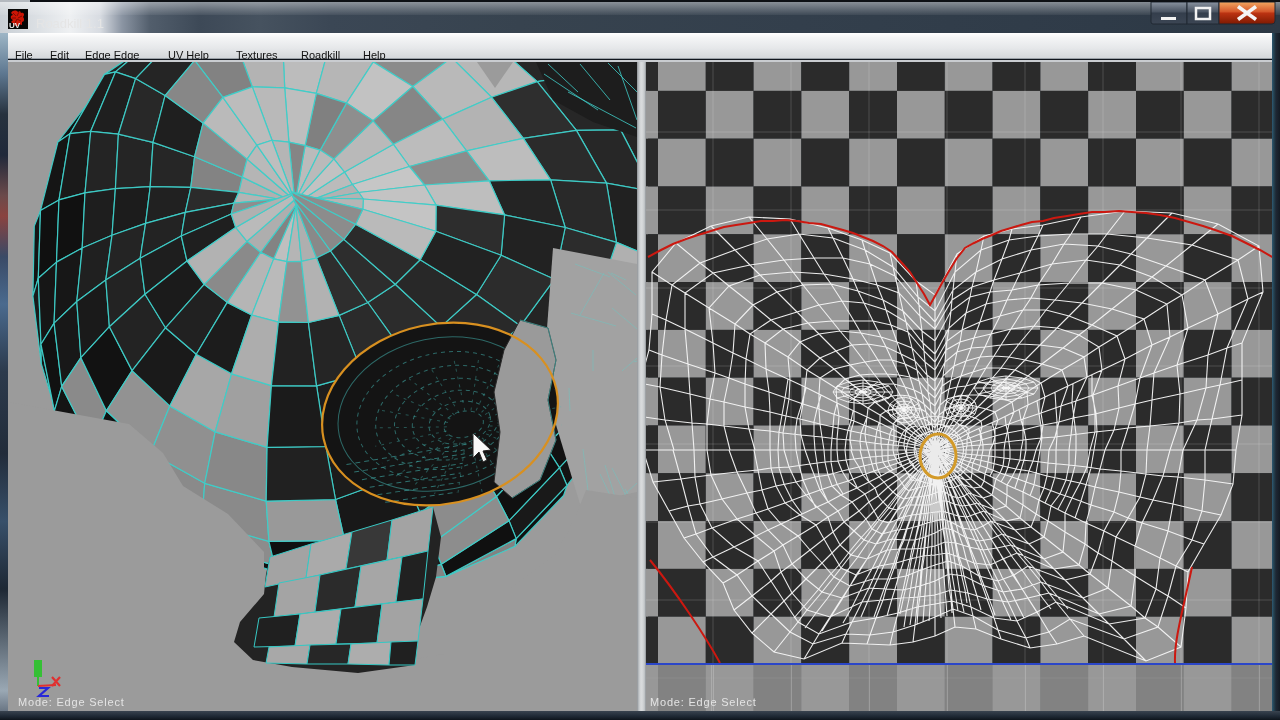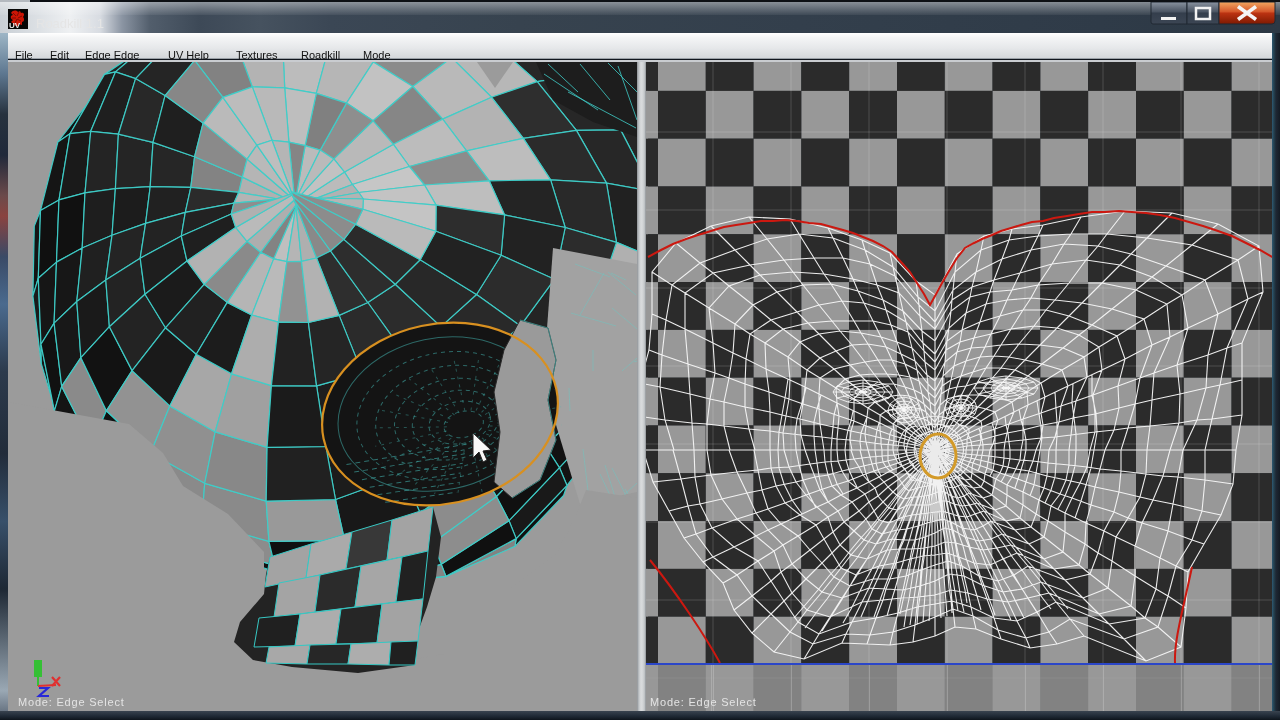--- a/index.html
+++ b/index.html
@@ -58,21 +58,21 @@
  <rect x="47" y="6" width="14" height="11" fill="none" stroke="#f2f2f2" stroke-width="2.5"></rect>
  <path d="M89,4.5 L107,17.5 M107,4.5 L89,17.5" stroke="#f4f4f4" stroke-width="3.6"></path>
 </svg>
 <div id="menubar" class="abs"></div>
 <div class="mitem" style="left:15px">File</div>
 <div class="mitem" style="left:50px">Edit</div>
 <div class="mitem" style="left:85px">Edge Edge</div>
 <div class="mitem" style="left:168px">UV Help</div>
 <div class="mitem" style="left:236px">Textures</div>
 <div class="mitem" style="left:301px">Roadkill</div>
-<div class="mitem" style="left:363px">Mode</div>
+<div class="mitem" style="left:363px">Help</div>
 <div id="gap" class="abs"></div>
 <div id="lborder" class="abs"></div>
 <div id="lpanel" class="abs"></div>
 <svg class="abs" style="left:8px;top:62px" width="629" height="649" viewBox="0 0 629 649">
 <clipPath id="lp">
       <rect x="0" y="0" width="629" height="649"></rect>
     </clipPath>
 <g clip-path="url(#lp)" stroke-linejoin="round">
 <path d="M284.0,508.0L222.9,486.7L239.2,474.3L294.1,495.1Z" fill="rgb(18,18,18)" stroke="rgba(62,205,200,0.95)" stroke-width="1.2"></path>
 <path d="M30.3,216.2L32.5,148.6L26.3,164.1L24.9,234.1Z" fill="rgb(20,20,20)" stroke="rgba(62,205,200,0.95)" stroke-width="1.2"></path>

